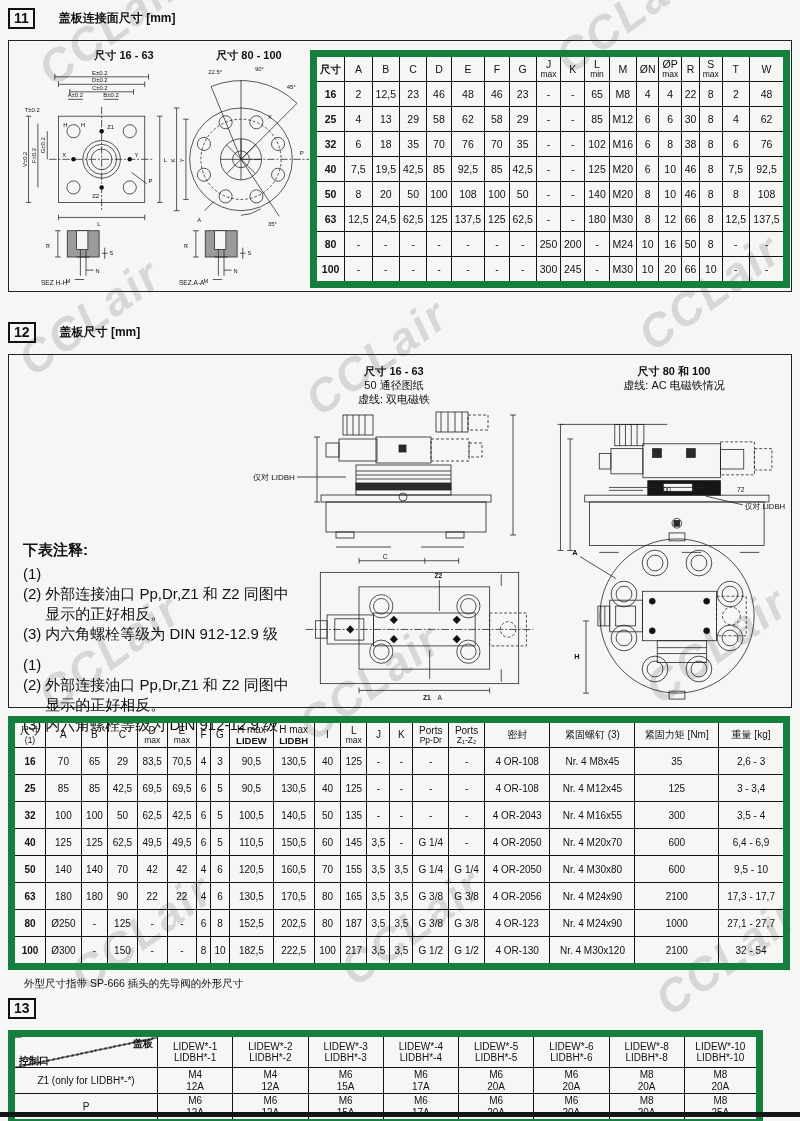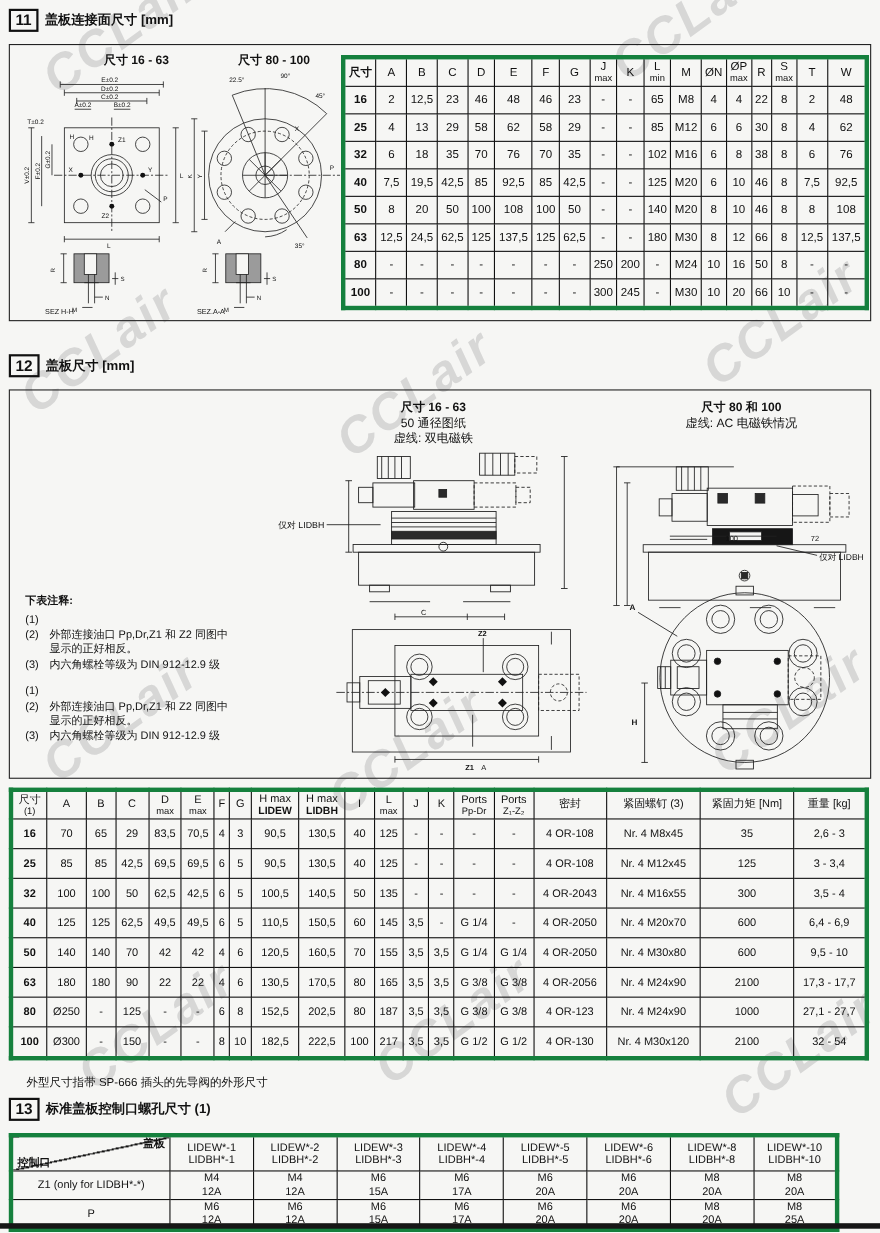--- a/index.html
+++ b/index.html
@@ -1,47 +1,47 @@
 <!DOCTYPE html>
 <html><head>
 <meta charset="utf-8">
 <style>
   html{background:#e9e9e7;}
   body{margin:0;}
   #page{position:relative;width:800px;height:1121px;margin:0 auto;background:#f6f6f4;
         font-family:"Liberation Sans","DejaVu Sans",sans-serif;color:#111;overflow:hidden;}
   .wm{position:absolute;font-style:italic;font-weight:700;font-size:46px;letter-spacing:2px;
       color:#c7c7c7;opacity:.65;transform:rotate(-36deg);white-space:nowrap;pointer-events:none;}
-  .sec-h{position:absolute;display:flex;align-items:center;gap:6px;font-weight:700;}
+  .sec-h{position:absolute;display:flex;align-items:center;gap:24px;font-weight:700;}
   .sec-num{border:2px solid #111;padding:0 4px;font-size:14px;line-height:17px;}
   .sec-title{font-size:12px;}
   .box{position:absolute;border:1.2px solid #222;}
   .dlabel{position:absolute;text-align:center;font-size:11px;line-height:1.25;}
   .dlabel .b{font-weight:700;}
   table{border-collapse:collapse;background:transparent;}
   th,td{border:1px solid #111;text-align:center;vertical-align:middle;padding:1px 2px;line-height:1.15;}
-  .t1,.t2,.t3{border:4px solid #15803d;padding-left:30px;}
+  .t1,.t2,.t3{border:7px solid #15803d;padding-left:30px;}
   .t1{font-size:10.5px;}
   .t2{font-size:10px;width:782px;}
   .t3{font-size:10px;width:755px;table-layout:fixed;}
   .t1 thead th,.t2 thead th{font-weight:400;}
   .t1 thead th:first-child{font-weight:700;}
   .t1 thead th div:nth-child(2),.t2 thead th div:nth-child(2){font-size:8.5px;}
   .t2 thead th:nth-child(9) div:nth-child(2),.t2 thead th:nth-child(10) div:nth-child(2){font-weight:700;font-size:9.5px;}
   .t2 thead th:nth-child(17),.t2 thead th:nth-child(18),.t2 thead th:nth-child(19),.t2 thead th:nth-child(20){font-weight:400;}
   .t1 tbody th,.t2 tbody th{font-weight:700;}
   .t1 tbody td,.t1 tbody th{height:22px;}
   .t2 tbody td,.t2 tbody th{height:24px;}
   .t3 tbody th{font-weight:400;}
   .t3 th.diag{position:relative;width:142px;height:30px;padding:0;
       background:linear-gradient(to bottom right,transparent calc(50% - .7px),#111 calc(50% - .7px),#111 calc(50% + .7px),transparent calc(50% + .7px));}
   .diag-top{position:absolute;top:1px;right:4px;font-weight:700;}
   .diag-bottom{position:absolute;bottom:1px;left:4px;font-weight:700;}
   .t3 thead th{font-weight:400;}
-  .notes{position:absolute;font-size:10px;line-height:1.3;}
+  .notes{position:absolute;font-size:15px;line-height:1.3;}
   .notes .nt{font-weight:700;margin-bottom:4px;}
   .note-item{display:flex;gap:4px;margin-bottom:1px;}
   .note-num{flex:0 0 18px;}
   .note-text{white-space:pre-line;}
   .note-gap{height:10px;}
   .fnote{position:absolute;font-size:10.5px;margin-left:16px;}
   .b{font-weight:700;}
   svg{position:absolute;}
   svg text{font-family:"Liberation Sans","DejaVu Sans",sans-serif;fill:#111;}
   #bottombar{position:absolute;left:0;top:1112px;width:800px;height:5px;background:#161616;}
@@ -1543,21 +1543,20 @@
           <td>
             <div>32 - 54</div>
           </td>
         </tr>
       </tbody>
     </table>
   <div class="fnote" style="left:8px;top:977px">外型尺寸指带 SP-666 插头的先导阀的外形尺寸</div>
 
   <div class="sec-h" style="left:8px;top:998px">
     <span class="sec-num">13</span>
-    <span class="sec-title">标准盖板控制口螺孔尺寸 (1)</span>
   </div>
 
   <table class="t3" style="position:absolute;left:8px;top:1030px">
       <thead>
         <tr>
           <th class="diag">
             <span class="diag-top">盖板</span>
             <span class="diag-bottom">控制口</span>
           </th>
           <th>

